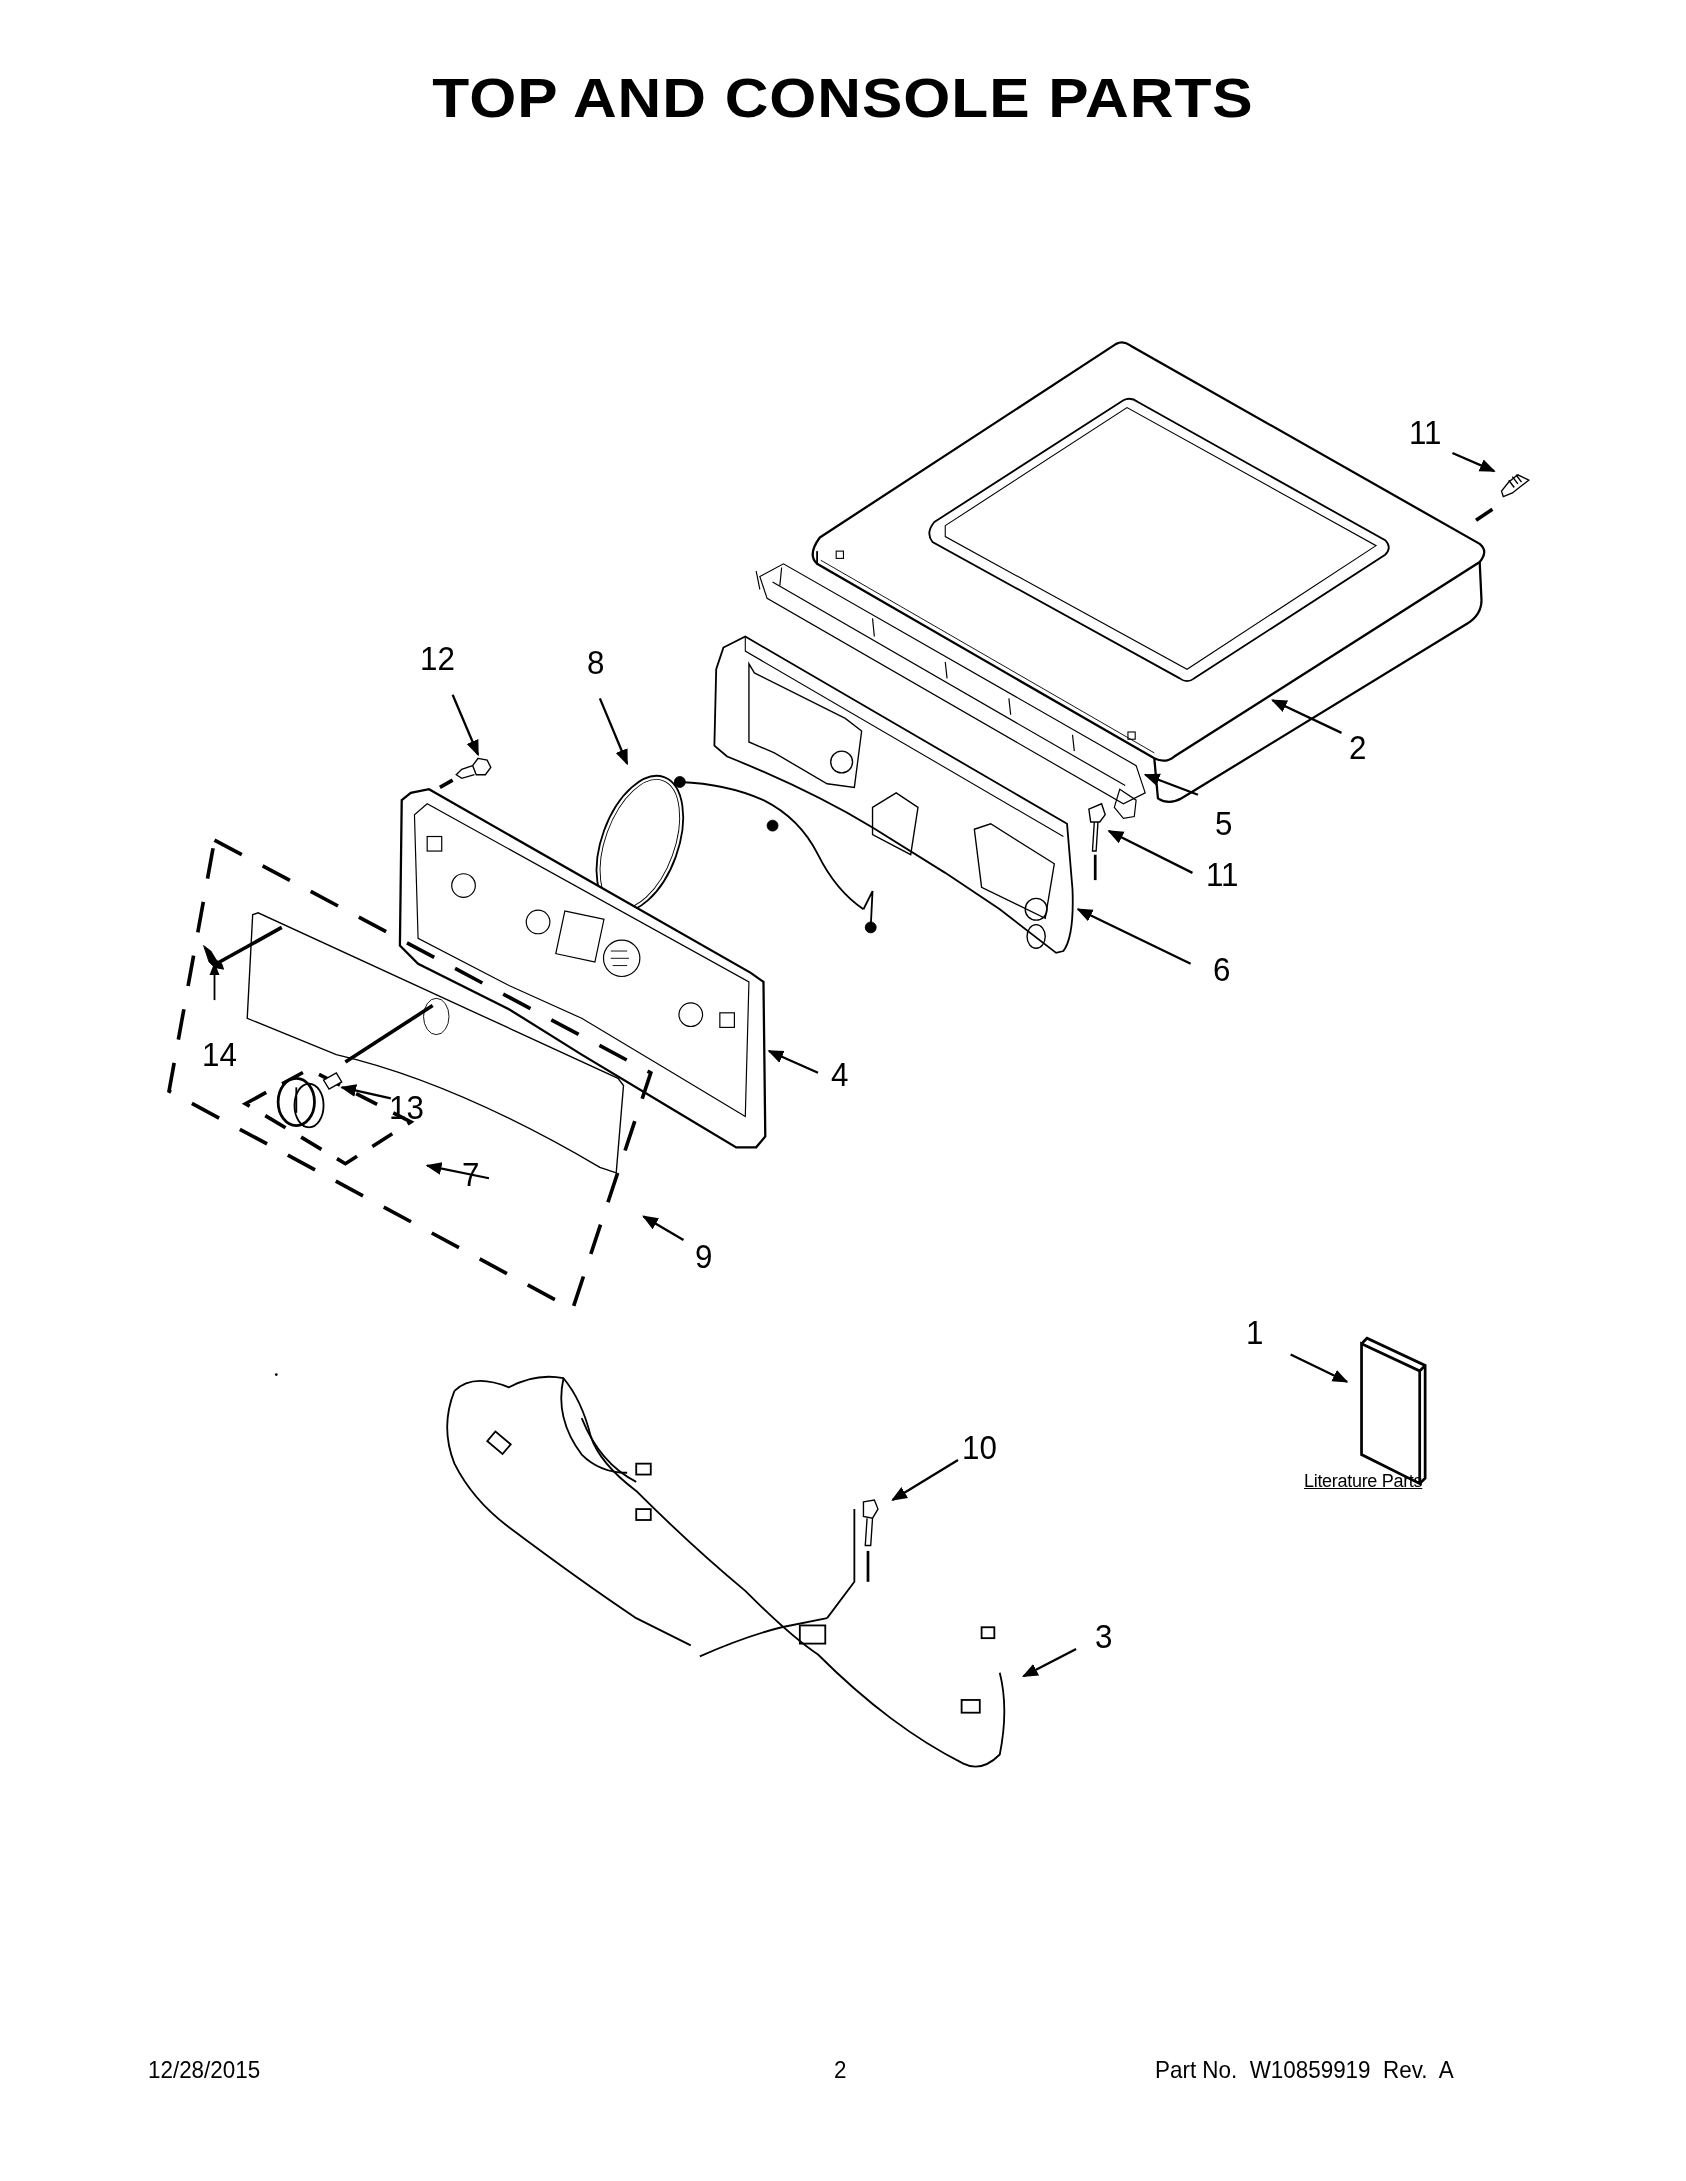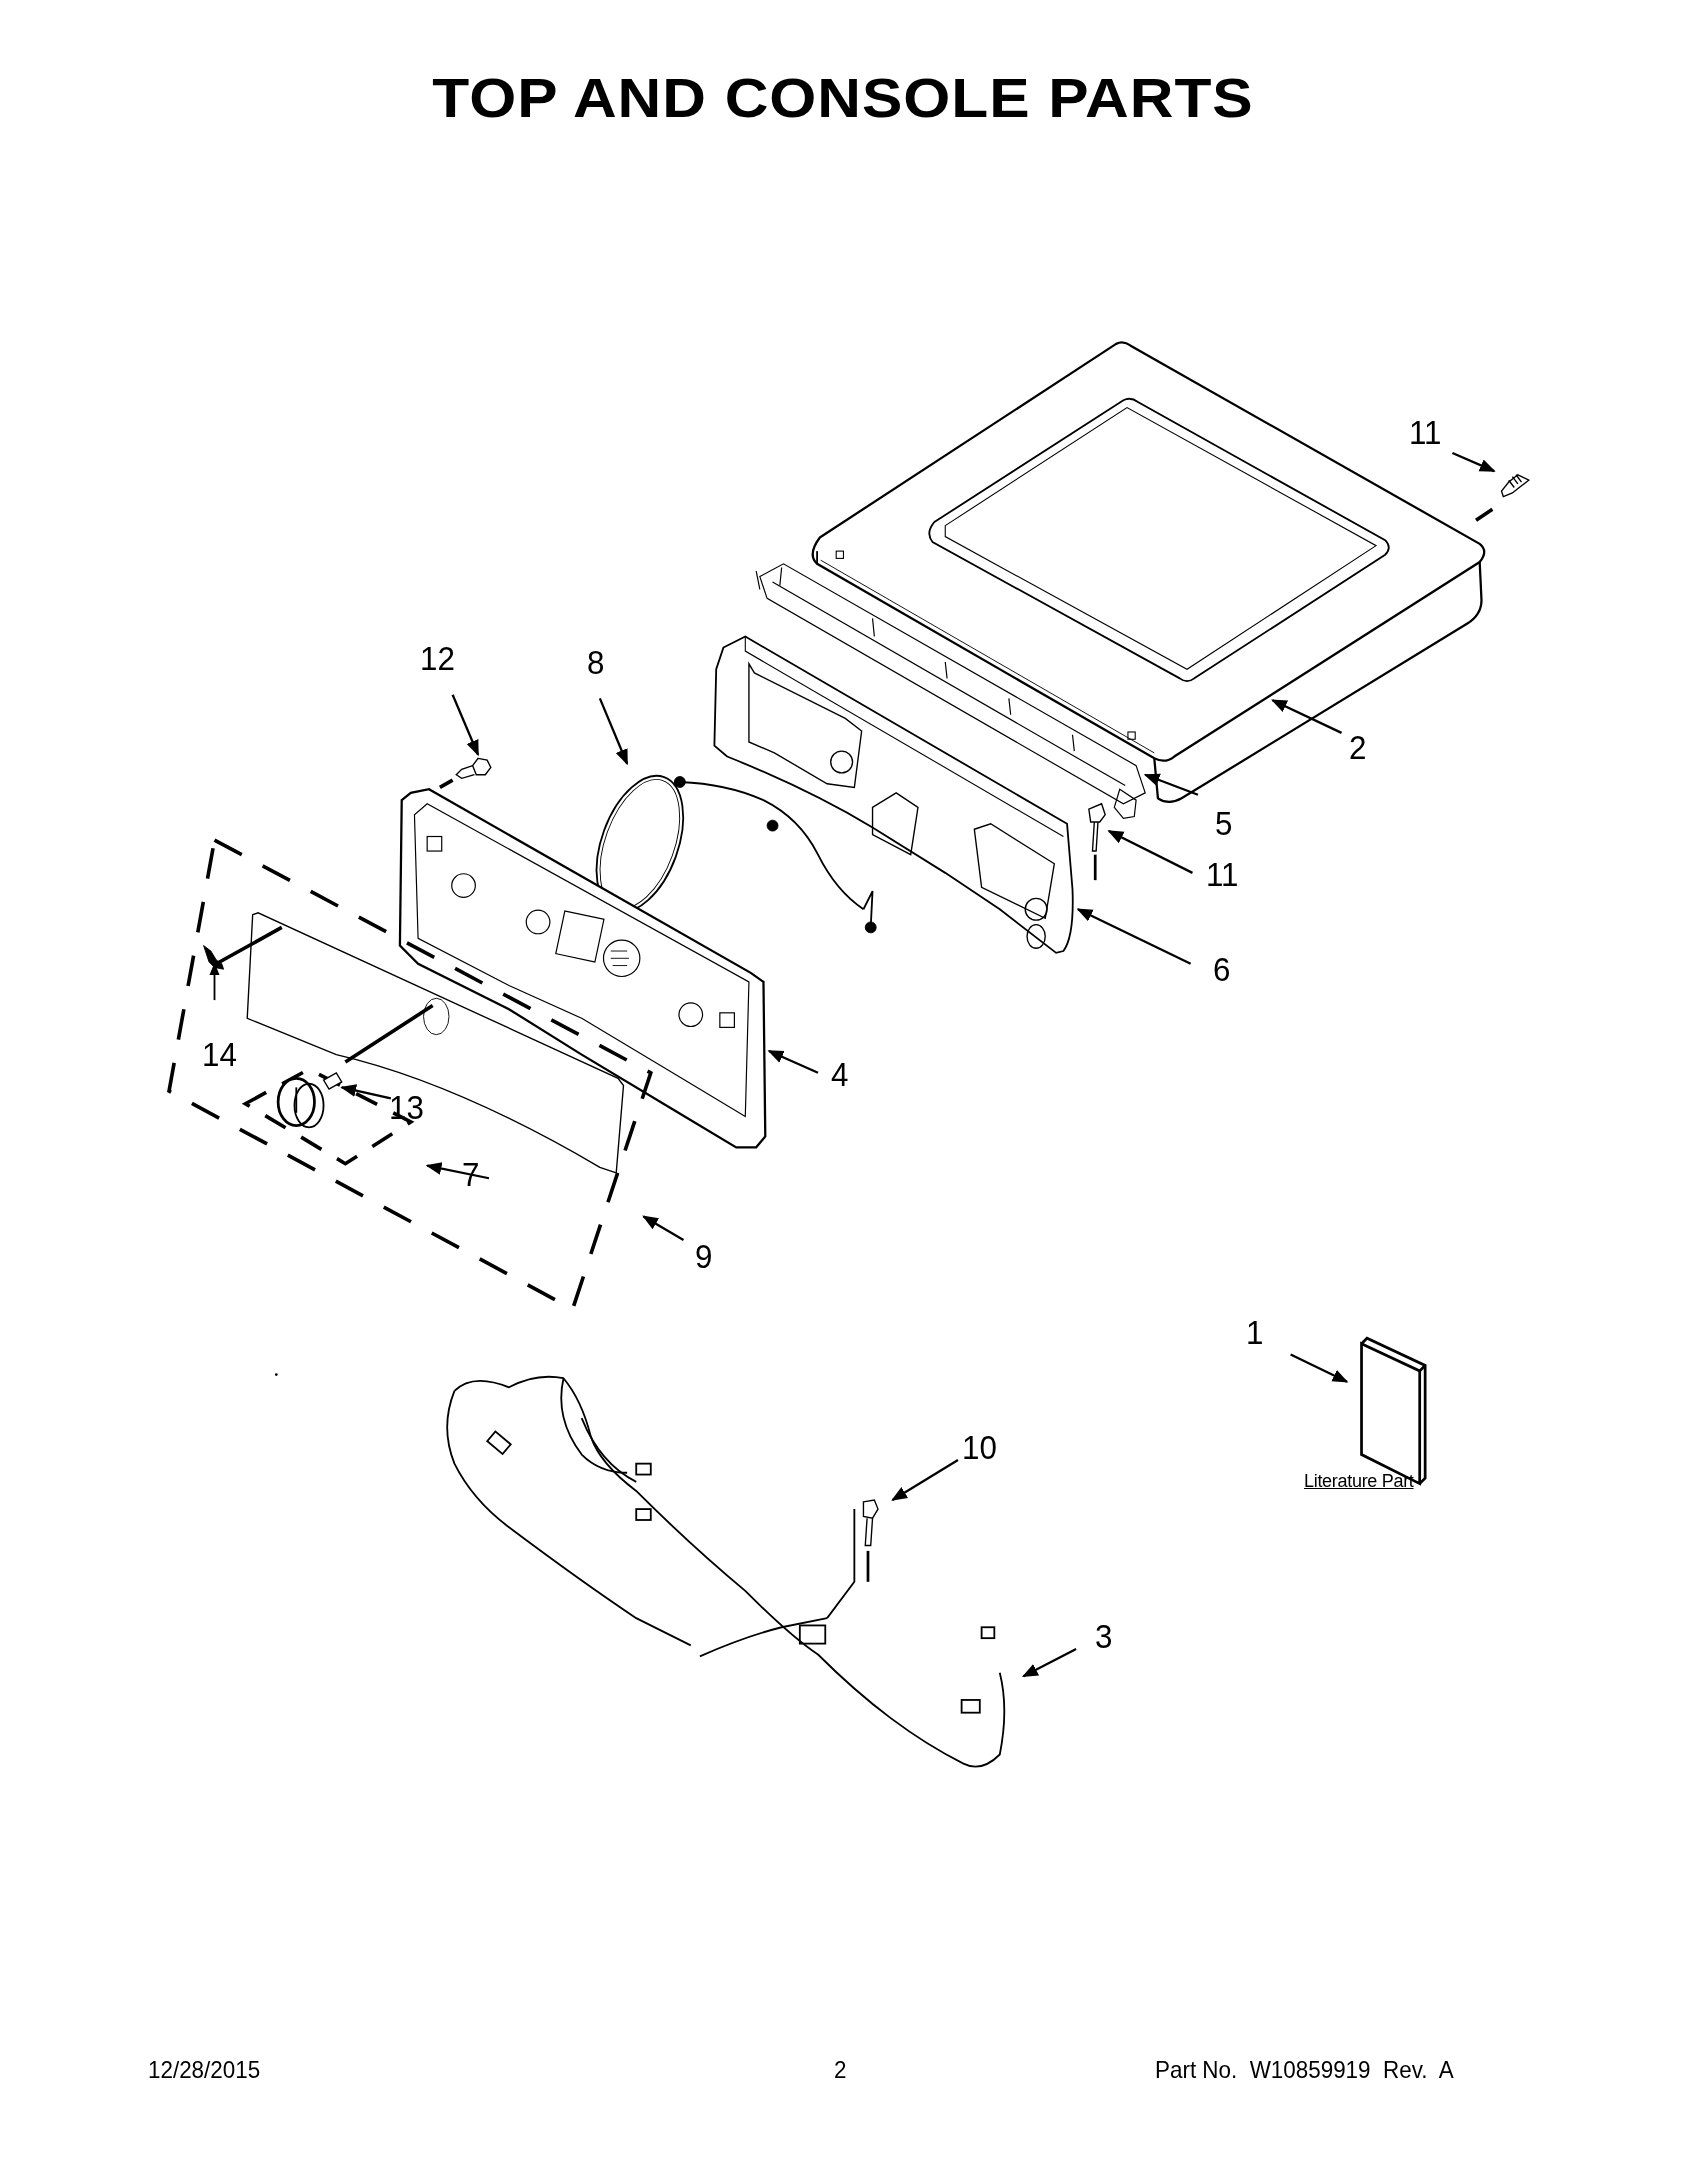--- a/index.html
+++ b/index.html
@@ -178,18 +178,18 @@
 <div class="callout" style="left:587px; top:646px;">8</div>
 <div class="callout" style="left:831px; top:1058px;">4</div>
 <div class="callout" style="left:202px; top:1038px;">14</div>
 <div class="callout" style="left:389px; top:1091px;">13</div>
 <div class="callout" style="left:462px; top:1158px;">7</div>
 <div class="callout" style="left:695px; top:1240px;">9</div>
 <div class="callout" style="left:1246px; top:1316px;">1</div>
 <div class="callout" style="left:962px; top:1431px;">10</div>
 <div class="callout" style="left:1095px; top:1620px;">3</div>
 
-<div class="lit-label" style="left:1304px; top:1471px;">Literature Part</div>
+<div class="lit-label" style="left:1304px; top:1471px;">Literature Parts</div>
 
 <div class="footer" style="left:148px;">12/28/2015</div>
 <div class="footer" style="left:834px;">2</div>
 <div class="footer" style="left:1155px; white-space:pre;">Part No.  W10859919  Rev.  A</div>
 
 
 </body></html>

